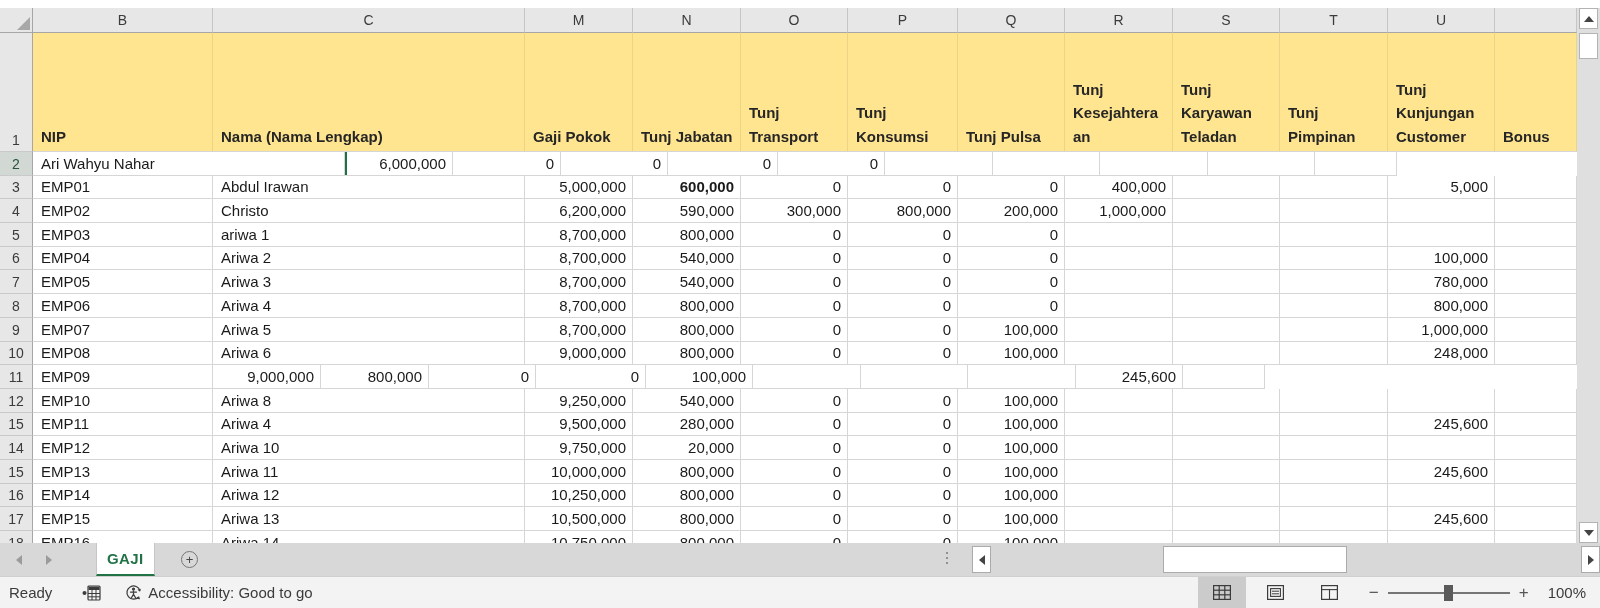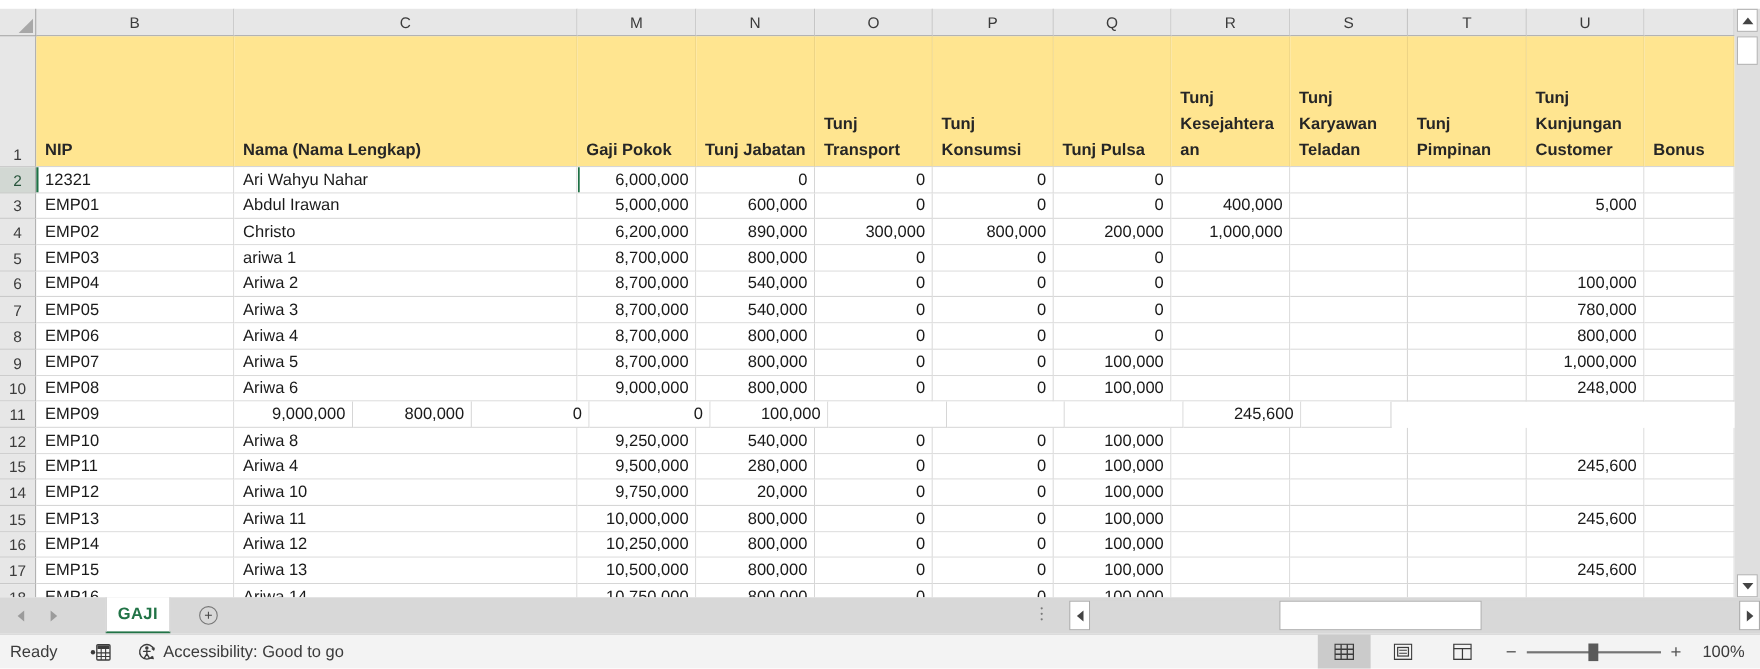--- a/index.html
+++ b/index.html
@@ -119,54 +119,53 @@
         <div class="hcell" style="width: 110px;">Tunj Konsumsi</div>
         <div class="hcell" style="width: 107px;">Tunj Pulsa</div>
         <div class="hcell" style="width: 108px;">Tunj Kesejahteraan</div>
         <div class="hcell" style="width: 107px;">Tunj Karyawan Teladan</div>
         <div class="hcell" style="width: 108px;">Tunj Pimpinan</div>
         <div class="hcell" style="width: 107px;">Tunj Kunjungan Customer</div>
         <div class="hcell" style="width: 82px;">Bonus</div>
       </div>
       <div class="xrow data">
         <div class="rowhead rowhead-sel">2</div>
-        <div class="cell txt sel-edge" style="width: 180px;">12321</div>
         <div class="cell txt" style="width: 312px;">Ari Wahyu Nahar</div>
         <div class="cell num sel-edge" style="width: 108px;">6,000,000</div>
         <div class="cell num" style="width: 108px;">0</div>
         <div class="cell num" style="width: 107px;">0</div>
         <div class="cell num" style="width: 110px;">0</div>
         <div class="cell num" style="width: 107px;">0</div>
         <div class="cell num" style="width: 108px;"></div>
         <div class="cell num" style="width: 107px;"></div>
         <div class="cell num" style="width: 108px;"></div>
         <div class="cell num" style="width: 107px;"></div>
         <div class="cell num" style="width: 82px;"></div>
       </div>
       <div class="xrow data">
         <div class="rowhead">3</div>
         <div class="cell txt" style="width: 180px;">EMP01</div>
         <div class="cell txt" style="width: 312px;">Abdul Irawan</div>
         <div class="cell num" style="width: 108px;">5,000,000</div>
-        <div class="cell num" style="width: 108px;">600,000</div>
+        <div class="cell num" style="width: 108px; font-weight: bold;">600,000</div>
         <div class="cell num" style="width: 107px;">0</div>
         <div class="cell num" style="width: 110px;">0</div>
         <div class="cell num" style="width: 107px;">0</div>
         <div class="cell num" style="width: 108px;">400,000</div>
         <div class="cell num" style="width: 107px;"></div>
         <div class="cell num" style="width: 108px;"></div>
         <div class="cell num" style="width: 107px;">5,000</div>
         <div class="cell num" style="width: 82px;"></div>
       </div>
       <div class="xrow data">
         <div class="rowhead">4</div>
         <div class="cell txt" style="width: 180px;">EMP02</div>
         <div class="cell txt" style="width: 312px;">Christo</div>
         <div class="cell num" style="width: 108px;">6,200,000</div>
-        <div class="cell num" style="width: 108px;">890,000</div>
+        <div class="cell num" style="width: 108px;">590,000</div>
         <div class="cell num" style="width: 107px;">300,000</div>
         <div class="cell num" style="width: 110px;">800,000</div>
         <div class="cell num" style="width: 107px;">200,000</div>
         <div class="cell num" style="width: 108px;">1,000,000</div>
         <div class="cell num" style="width: 107px;"></div>
         <div class="cell num" style="width: 108px;"></div>
         <div class="cell num" style="width: 107px;"></div>
         <div class="cell num" style="width: 82px;"></div>
       </div>
       <div class="xrow data">

